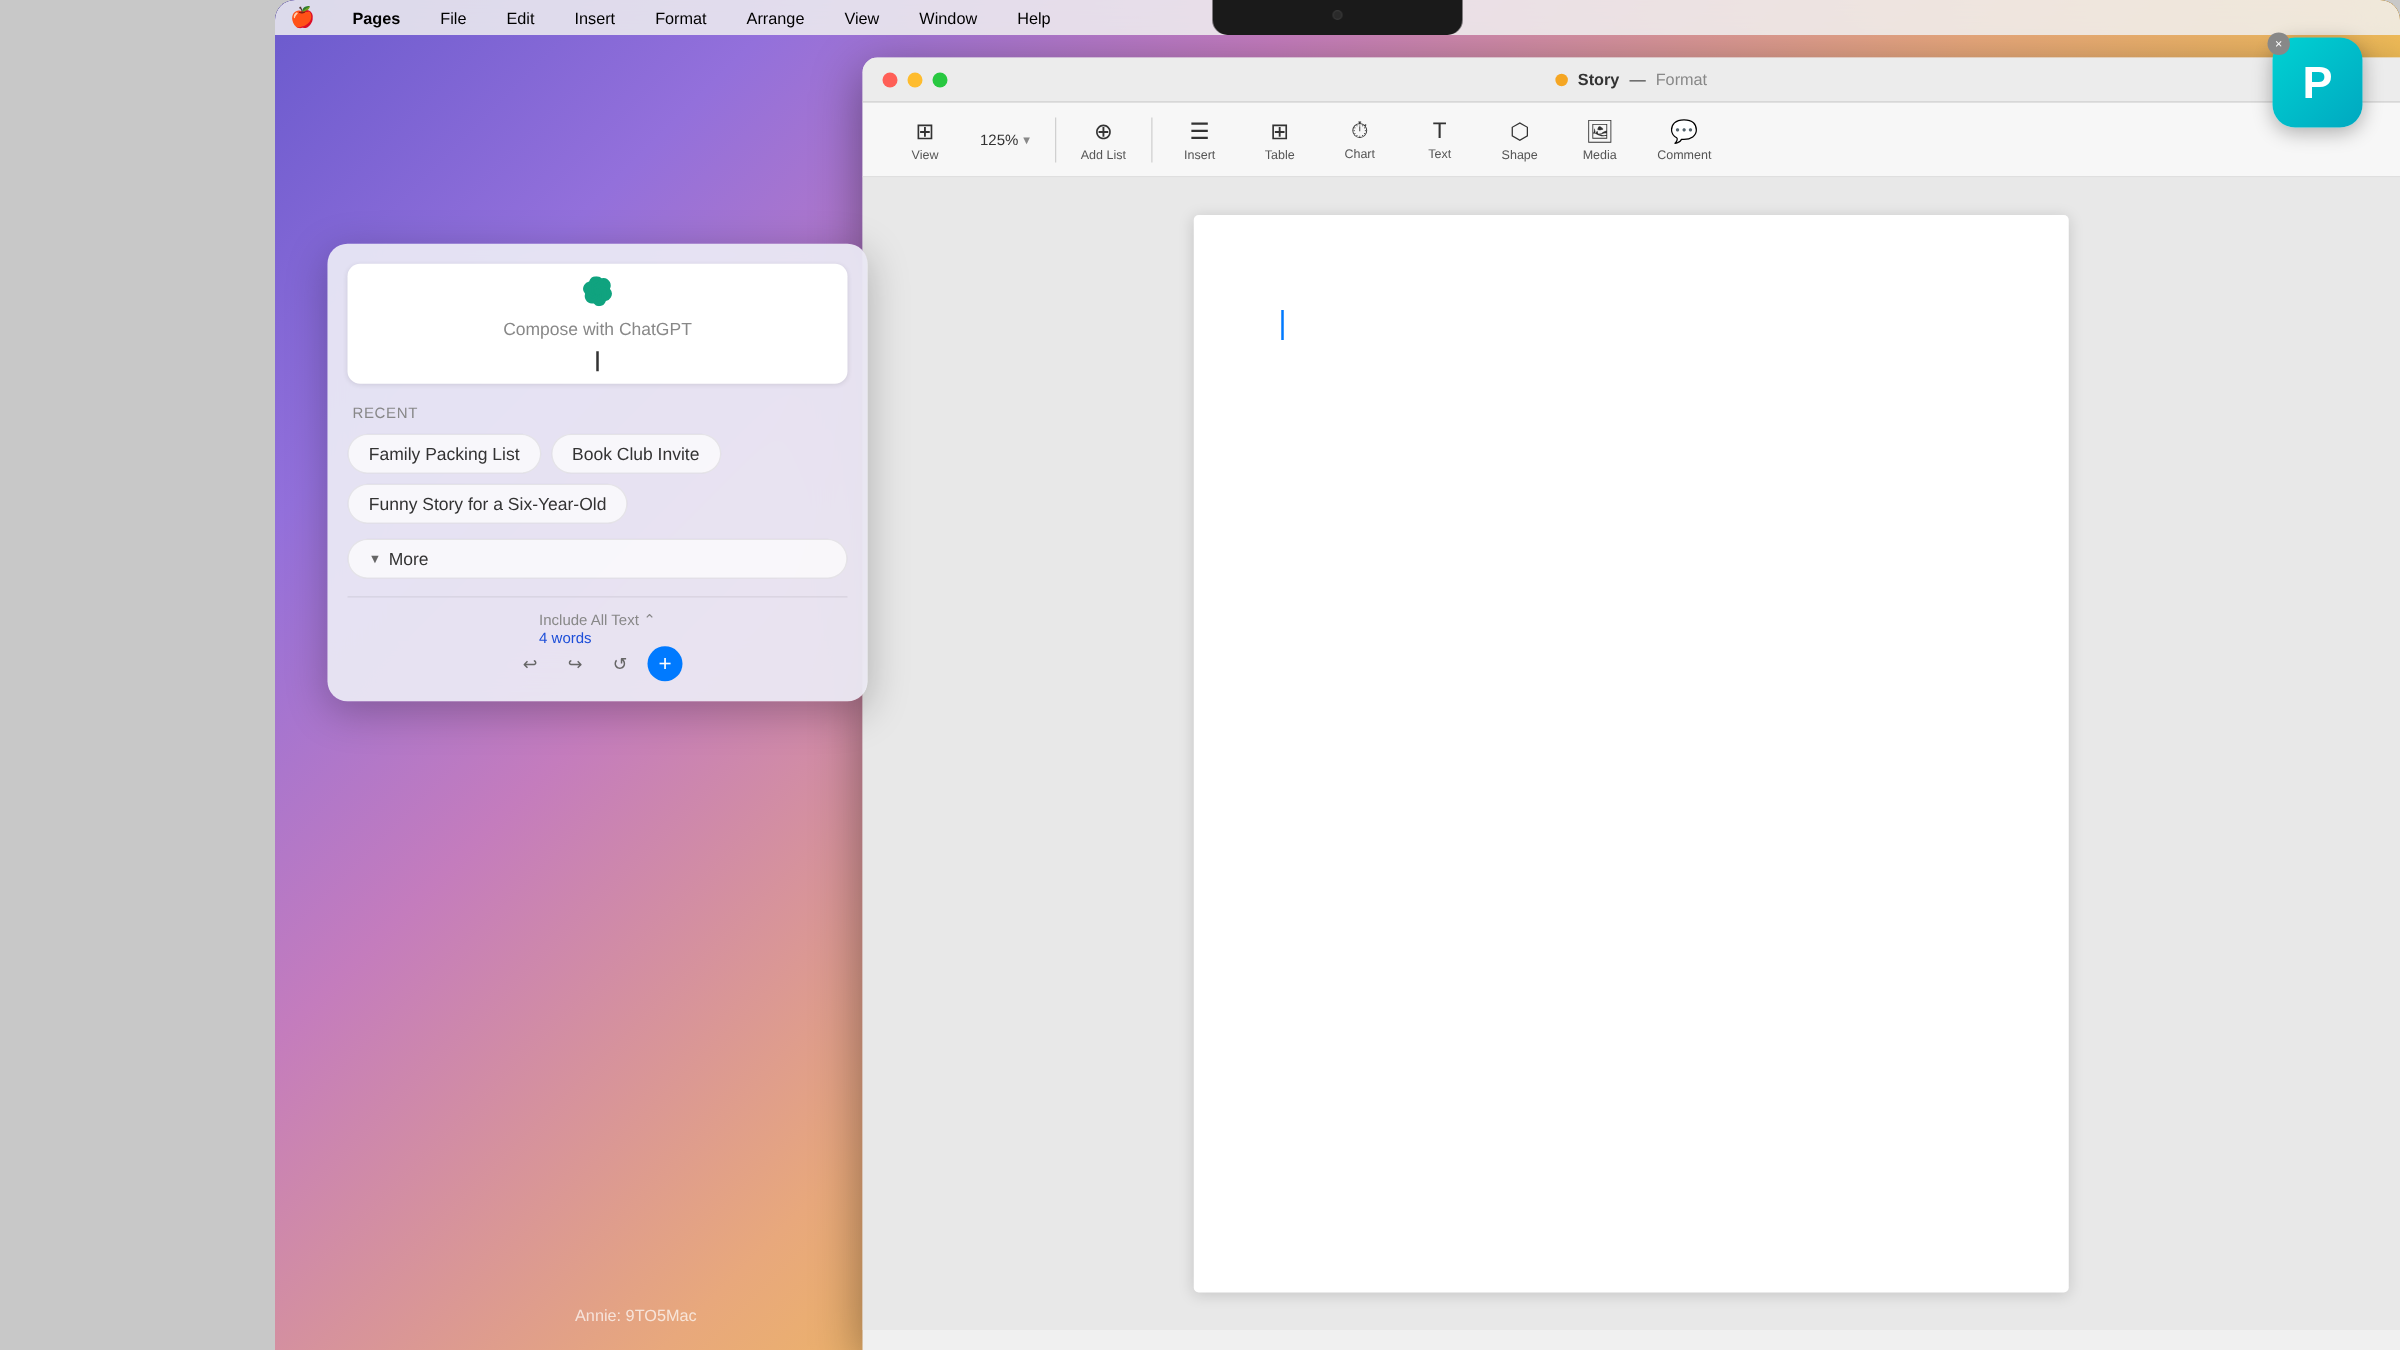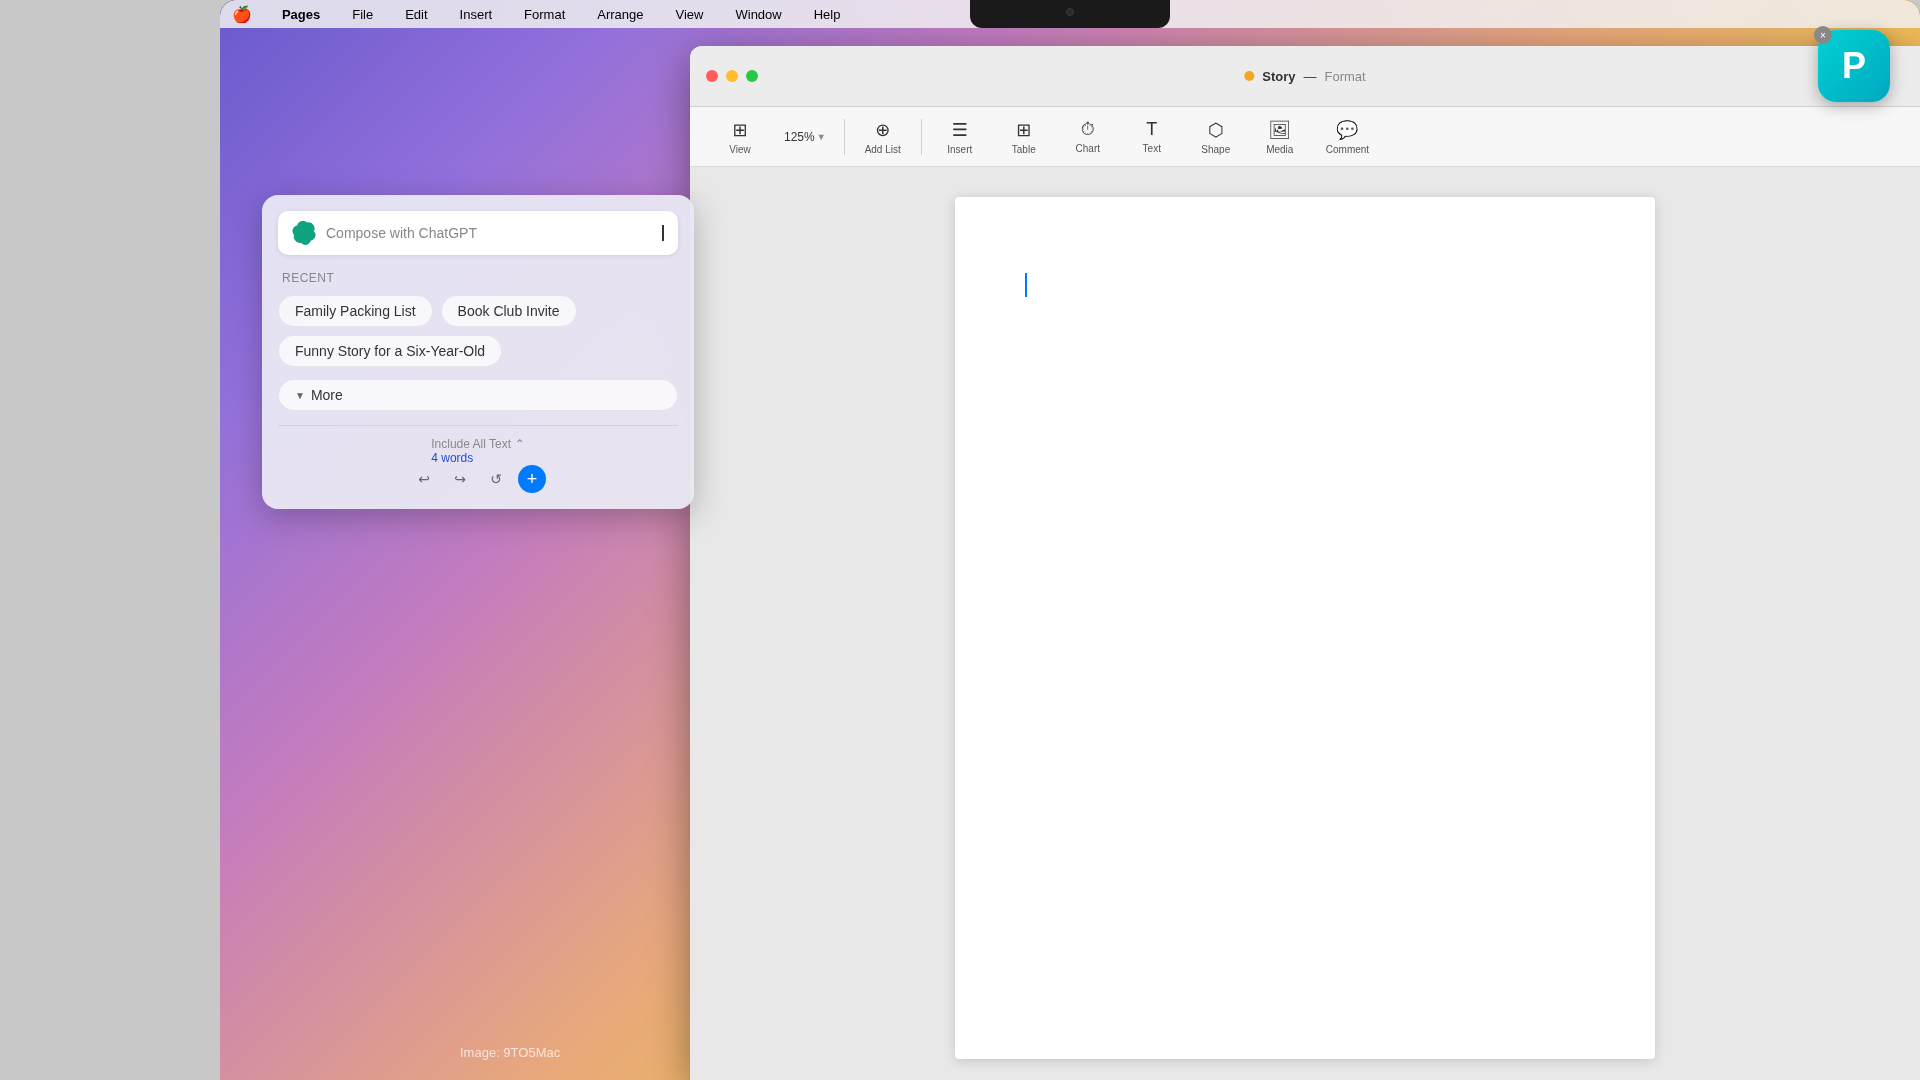--- a/index.html
+++ b/index.html
@@ -109,21 +109,21 @@
       right: 0;
       bottom: 0;
       background: #f0f0f0;
       border-radius: 12px 0 0 0;
       overflow: hidden;
       box-shadow: 0 10px 40px rgba(0,0,0,0.4);
     }
 
     
     .pages-titlebar {
-      height: 61px;
+      height: 36px;
       background: #ececec;
       display: flex;
       align-items: center;
       padding: 0 16px;
       border-bottom: 1px solid #d0d0d0;
       position: relative;
     }
 
     .traffic-lights {
       display: flex;
@@ -275,20 +275,21 @@
 
     .chatgpt-input-row {
       display: flex;
       align-items: center;
       gap: 10px;
       background: white;
       border-radius: 10px;
       padding: 10px 14px;
       margin-bottom: 16px;
       box-shadow: 0 1px 4px rgba(0,0,0,0.1);
+      flex-direction: column;
     }
 
     .chatgpt-logo {
       width: 24px;
       height: 24px;
       flex-shrink: 0;
     }
 
     .chatgpt-input {
       flex: 1;
@@ -614,19 +615,19 @@
       </div>
       <div class="panel-actions">
         <button class="panel-action-btn">↩</button>
         <button class="panel-action-btn">↪</button>
         <button class="panel-action-btn">↺</button>
         <button class="panel-action-plus">+</button>
       </div>
     </div>
   </div>
 
-  <div class="attribution">Image: 9TO5Mac</div>
+  <div class="attribution">Annie: 9TO5Mac</div>
 </div>
 
 <div class="app-icon-corner">
   <div class="app-icon-close">×</div>
   <span class="app-icon-inner">P</span>
 </div>
 
 </body></html>

